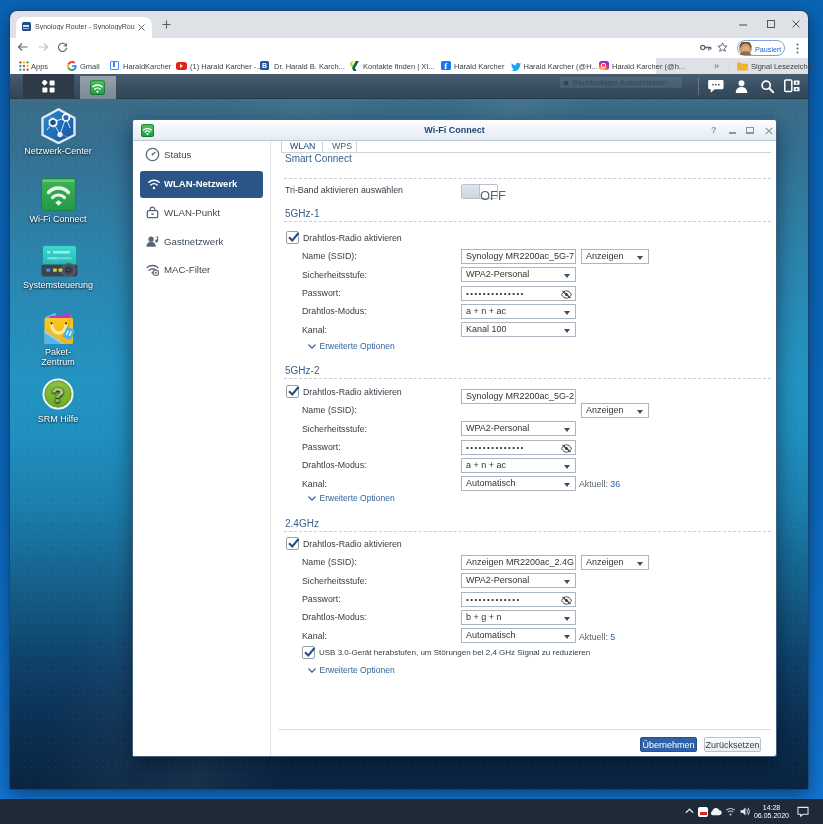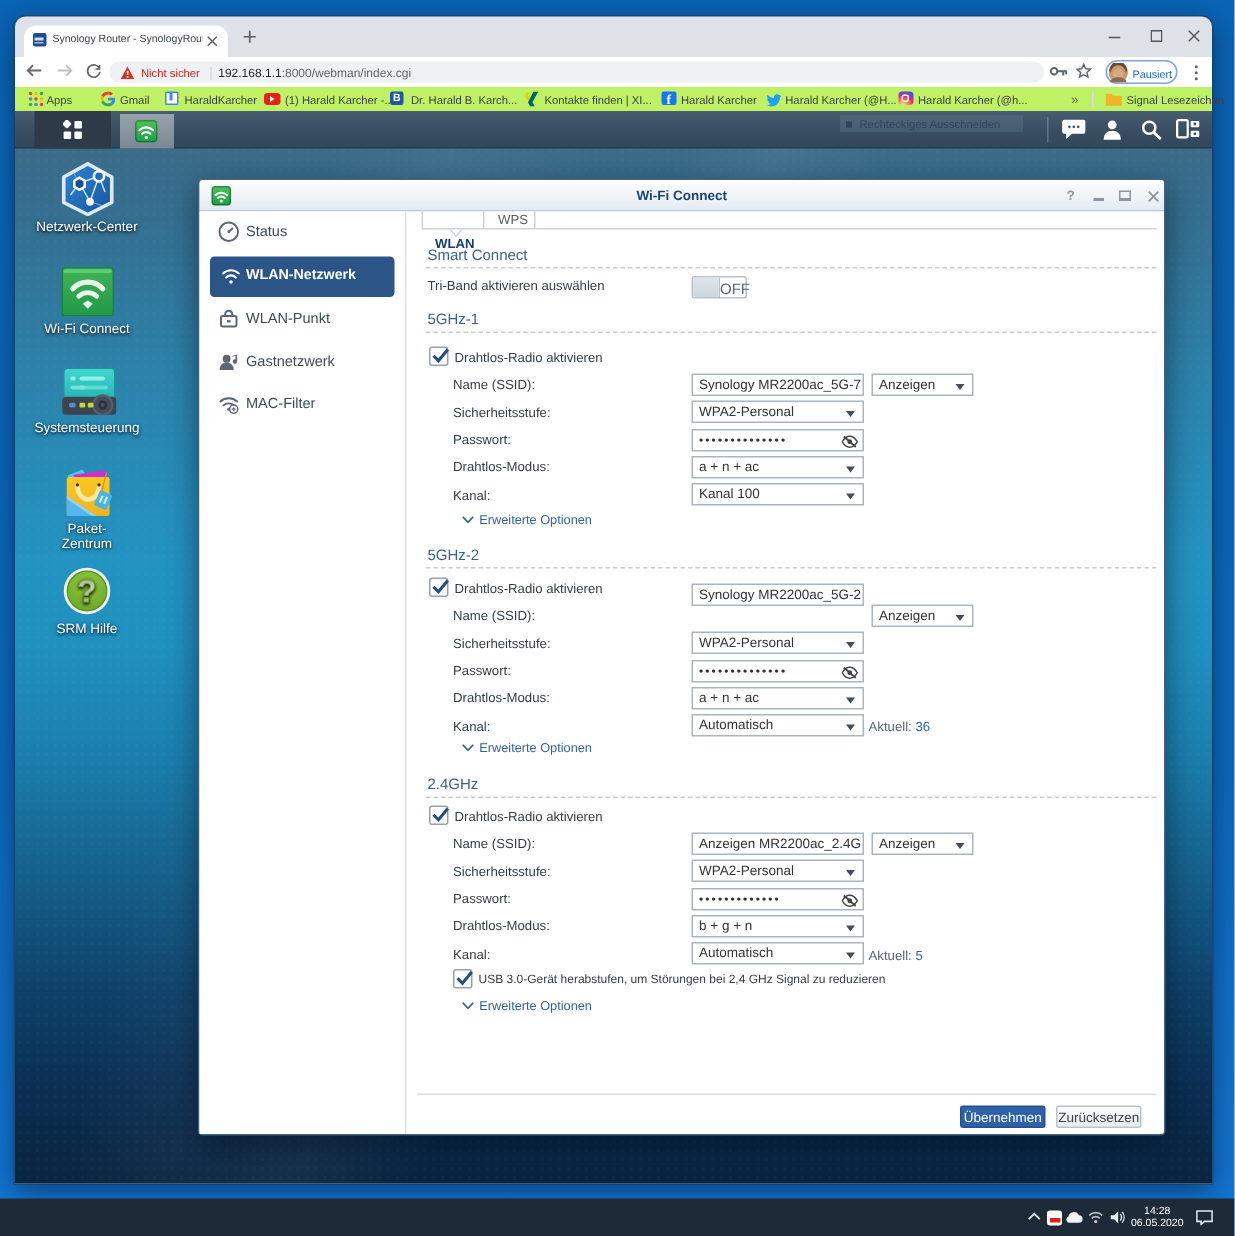--- a/index.html
+++ b/index.html
@@ -13,21 +13,21 @@
 .tabtxt { left:19px; top:6px; font-size:7px; color:#3f4348; white-space:nowrap; width:100px; overflow:hidden; }
 #favicon { left:5.5px; top:5px; width:9px; height:9px; background:#1c4d8c; border-radius:1.5px; }
 
 #toolbar { left:0; top:26.5px; width:798px; height:20px; background:#fff; }
 #omnibox { left:62.5px; top:3.5px; width:623px; height:14px; border-radius:7px; background:#eef1f3; }
 .nsich { left:21.5px; top:3px; color:#c5221f; font-size:7.5px; }
 .url { left:73px; top:3px; color:#24282d; font-size:8px; white-space:nowrap; }
 .url span { color:#5f6368; }
 #avatarpill { left:727px; top:2.5px; width:48px; height:16px; border:1px solid #7ba4e0; border-radius:8px; background:#fff; }
 
-#bookmarks { left:0; top:46.5px; width:798px; height:16.5px; background:#bef264; font-size:7.5px; color:#3c4043; }
+#bookmarks { left:0; top:46.5px; width:646px; height:16.5px; background:#ffffff; font-size:7.5px; color:#3c4043; }
 .bm { top:4px; white-space:nowrap; }
 .bmico { top:3px; width:10px; height:10px; }
 
 
 #page { left:0; top:63px; width:798px; height:715px; background:linear-gradient(115deg, rgba(255,255,255,0) 40%, rgba(255,255,255,.05) 46%, rgba(255,255,255,0) 53%),linear-gradient(105deg, rgba(255,255,255,0) 22%, rgba(255,255,255,.04) 30%, rgba(255,255,255,0) 40%),linear-gradient(180deg,#3e6a84 0%,#356f90 10%,#2b84ad 26%,#2393c2 42%,#2090bf 50%,#1b7fae 60%,#145e88 72%,#0e416a 82%,#0b2f52 91%,#092440 100%); }
 #page .pat { left:0; top:0; width:798px; height:715px; background:radial-gradient(circle, rgba(255,255,255,.05) 0.8px, rgba(0,0,0,0) 1.4px); background-size:6px 6px; opacity:.4; }
 #topbar { left:0; top:0; width:798px; height:25px; background:linear-gradient(180deg,#485d6f,#394e60 55%,#32475a); border-bottom:1px solid #273a4c; }
 #menubtn { left:13px; top:0; width:51px; height:25px; background:#2e3a47; }
 #taskbtn { left:70px; top:2px; width:36px; height:23px; background:linear-gradient(180deg,#97a3ac,#7a8893); }
 .appico16 { width:15px; height:15px; border-radius:3px; background:linear-gradient(180deg,#4fc358,#1d9d4b); box-shadow:inset 0 0 0 1px rgba(0,60,20,.4); }
@@ -96,30 +96,20 @@
   <div id="toolbar" class="abs">
     <svg class="abs" style="left:7px;top:4.5px" width="11" height="10" viewBox="0 0 11 10">
         <path d="M10.5 5 H1.5 M5 1.5 L1.5 5 L5 8.5" fill="none" stroke="#63686e" stroke-width="1.2"></path>
       </svg>
     <svg class="abs" style="left:28px;top:4.5px" width="11" height="10" viewBox="0 0 11 10">
         <path d="M0.5 5 H9.5 M6 1.5 L9.5 5 L6 8.5" fill="none" stroke="#bdc1c6" stroke-width="1.2"></path>
       </svg>
     <svg class="abs" style="left:47px;top:4px" width="11" height="11" viewBox="0 0 16 16">
         <path d="M13.6 5.5 A6 6 0 1 0 14 8.5 M13.6 2 V5.8 H9.8" fill="none" stroke="#5f6368" stroke-width="1.6"></path>
       </svg>
-    <div id="omnibox" class="abs">
-      <svg class="abs" style="left:7.5px;top:2.5px" width="10" height="9" viewBox="0 0 12 11">
-          <path d="M6 0.5 L11.5 10.5 H0.5 Z" fill="#d93025"></path>
-          <rect x="5.4" y="3.8" width="1.3" height="3.4" fill="#fff"></rect>
-          <rect x="5.4" y="8.1" width="1.3" height="1.4" fill="#fff"></rect>
-        </svg>
-      <div class="nsich abs">Nicht sicher</div>
-      <div class="abs" style="left:67px;top:1.5px;color:#cdd1d6;font-size:9px">|</div>
-      <div class="url abs">192.168.1.1<span>:8000/webman/index.cgi</span></div>
-    </div>
     <svg class="abs" style="left:690px;top:6.5px" width="12" height="7" viewBox="0 0 14 8">
         <circle cx="3.2" cy="4" r="2.5" fill="none" stroke="#5f6368" stroke-width="1.5"></circle>
         <path d="M5.7 4 H13 M10.3 4 V7.4 M12.6 4 V6.4" stroke="#5f6368" stroke-width="1.5"></path>
       </svg>
     <svg class="abs" style="left:707px;top:4.5px" width="11" height="11" viewBox="0 0 24 24">
         <path d="M12 2 l2.9 6.3 6.9 .7 -5.2 4.6 1.5 6.8 -6.1 -3.6 -6.1 3.6 1.5 -6.8 -5.2 -4.6 6.9 -.7 z" fill="none" stroke="#5f6368" stroke-width="2.1"></path>
       </svg>
     <div id="avatarpill" class="abs">
       <svg class="abs" style="left:1px;top:0.5px" width="13" height="13" viewBox="0 0 13 13">
           <circle cx="6.5" cy="6.5" r="6.5" fill="#c59a6f"></circle>
@@ -374,36 +364,36 @@
       <svg class="abs" style="left:12px;top:141.5px" width="15" height="15" viewBox="0 0 16 16">
           <path d="M2 6 a9 9 0 0 1 12 0 M4.2 8.8 a5.8 5.8 0 0 1 7.6 0" fill="none" stroke="#5b6675" stroke-width="1.4" stroke-linecap="round"></path>
           <circle cx="8" cy="11.5" r="1.1" fill="#5b6675"></circle>
           <circle cx="11.5" cy="11.5" r="2.9" fill="#fff" stroke="#5b6675" stroke-width="1.1"></circle>
           <path d="M10.1 11.5 h2.8 M11.5 10.1 v2.8" stroke="#5b6675" stroke-width="0.9"></path>
         </svg>
       <div class="sblbl abs" style="top:143.5px">MAC-Filter</div>
 
       <div id="content" class="abs">
         <div class="vsep abs" style="left:9px"></div>
-        <div class="abs" style="left:18px;top:16px;font-weight:bold;color:#183e6f">WLAN</div>
+        <div class="abs" style="left:18px;top:0px;font-weight:normal;color:#183e6f">WLAN</div>
         <div class="vsep abs" style="left:49.5px"></div>
         <div class="abs" style="left:60px;top:0px;color:#515d6a">WPS</div>
         <div class="vsep abs" style="left:84px"></div>
         <div class="hline abs"></div>
         <svg class="abs" style="left:27.5px;top:12px" width="8" height="5" viewBox="0 0 8 5">
             <path d="M0 0 L4 4.5 L8 0" fill="#fff"></path>
             <path d="M0 0 L4 4.5 L8 0" fill="none" stroke="#ccd3da" stroke-width="0.9"></path>
           </svg>
 
-        <div class="sechead abs" style="top:24px">Smart Connect</div>
+        <div class="sechead abs" style="top:12px">Smart Connect</div>
         <div class="dash abs" style="top:37px"></div>
         <div class="lbl1 abs" style="top:44px">Tri-Band aktivieren auswählen</div>
         <div class="abs" style="left:189px;top:43px;width:37px;height:15px;border:1px solid #b8c2cc;border-radius:2px;background:#fff">
           <div class="abs" style="left:0;top:0;width:18px;height:13px;background:linear-gradient(180deg,#dde5ec,#ccd7e0);border-right:1px solid #b8c2cc;border-radius:1.5px 0 0 1.5px"></div>
-          <div class="abs" style="left:18px;top:2.5px;width:19px;font-size:10px;color:#5a646e">OFF</div>
+          <div class="abs" style="left:18px;top:2.5px;width:19px;font-size:13px;color:#5a646e">OFF</div>
         </div>
         <div class="sechead abs" style="top:66.5px">5GHz-1</div>
         <div class="dash abs" style="top:80px"></div>
         <div class="cb abs" style="left:14px;top:90px">
             <svg width="15" height="15" viewBox="0 0 15 15" style="position:absolute;left:-1px;top:-2px">
               <path d="M3 7.2 L6.3 10.5 L12.5 3" fill="none" stroke="#254e80" stroke-width="2"></path>
             </svg>
           </div>
         <div class="lbl2 abs" style="left:31px;top:92px">Drahtlos-Radio aktivieren</div>
         <div class="lbl2 abs" style="top:110px">Name (SSID):</div>

